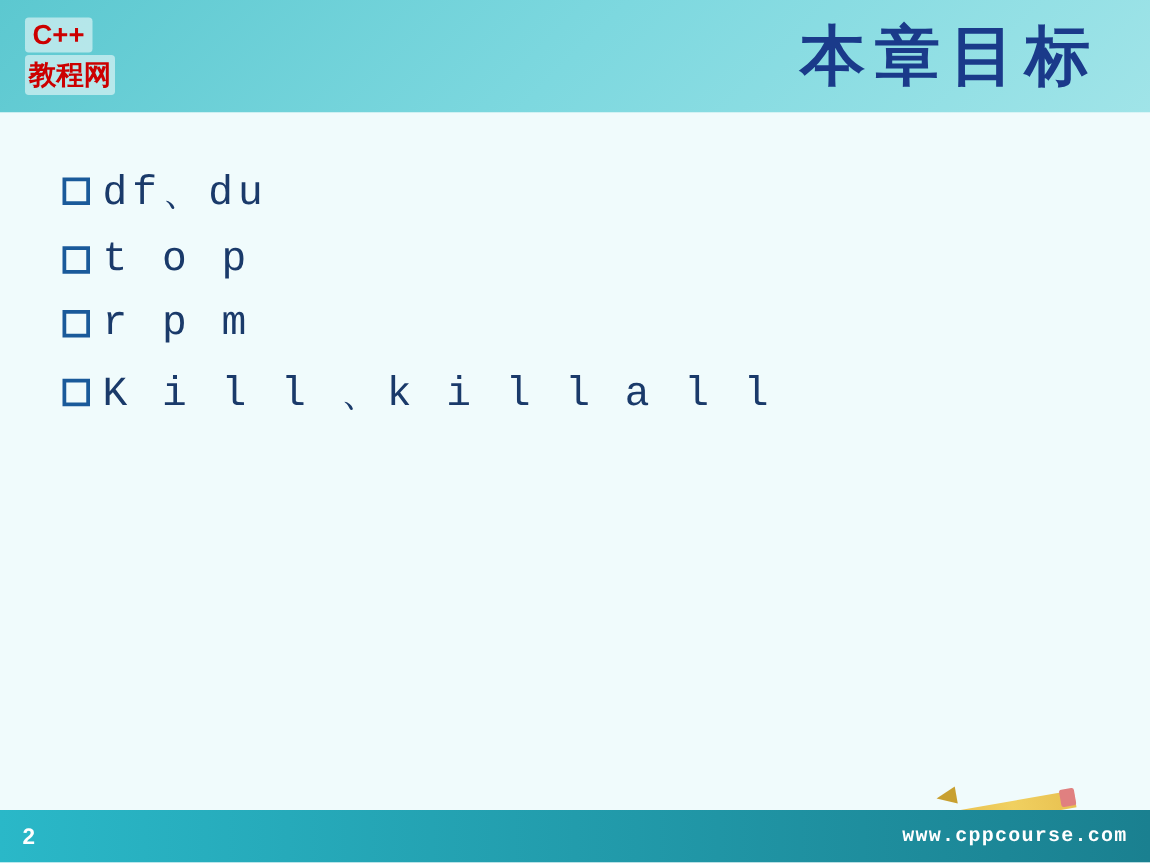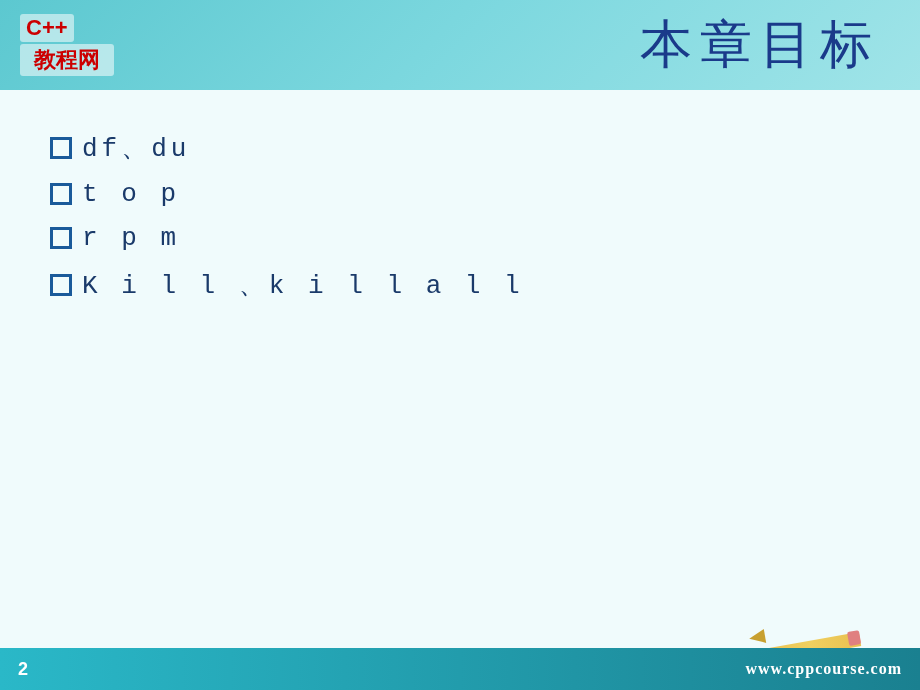--- a/index.html
+++ b/index.html
@@ -47,30 +47,30 @@
       padding: 1px 6px;
       border-radius: 3px;
     }
 
     .logo-text {
       font-family: 'Microsoft YaHei', '微软雅黑', SimHei, sans-serif;
       font-weight: bold;
       font-size: 22px;
       color: #cc0000;
       background: #fff8;
-      padding: 1px 14px;
+      padding: 1px 3px;
       border-radius: 3px;
       margin-top: 2px;
     }
 
     
     .chapter-title {
       font-family: 'Microsoft YaHei', '微软雅黑', SimHei, sans-serif;
       font-size: 52px;
-      font-weight: normal;
+      font-weight: bold;
       color: #1a3a8a;
       letter-spacing: 8px;
       padding-right: 20px;
     }
 
     
     .main-content {
       position: absolute;
       top: 90px;
       left: 0;
@@ -97,21 +97,21 @@
       height: 22px;
       border: 3px solid #1a5a9a;
       display: inline-block;
       margin-right: 10px;
       flex-shrink: 0;
       background: transparent;
     }
 
     .item-label {
       font-family: 'Courier New', Courier, monospace;
-      font-size: 26px;
+      font-size: 33px;
       color: #1a3a6a;
       letter-spacing: 4px;
     }
 
     
     .bottom-bar {
       position: absolute;
       bottom: 0;
       left: 0;
       width: 100%;
@@ -124,21 +124,21 @@
     }
 
     .page-number {
       font-family: Arial, sans-serif;
       font-size: 18px;
       color: #fff;
       font-weight: bold;
     }
 
     .website {
-      font-family: Liberation Serif, serif;
+      font-family: Liberation Mono, monospace;
       font-size: 16px;
       color: #fff;
       font-weight: bold;
       letter-spacing: 1px;
     }
 
     
     .pencil-decoration {
       position: absolute;
       bottom: 44px;

